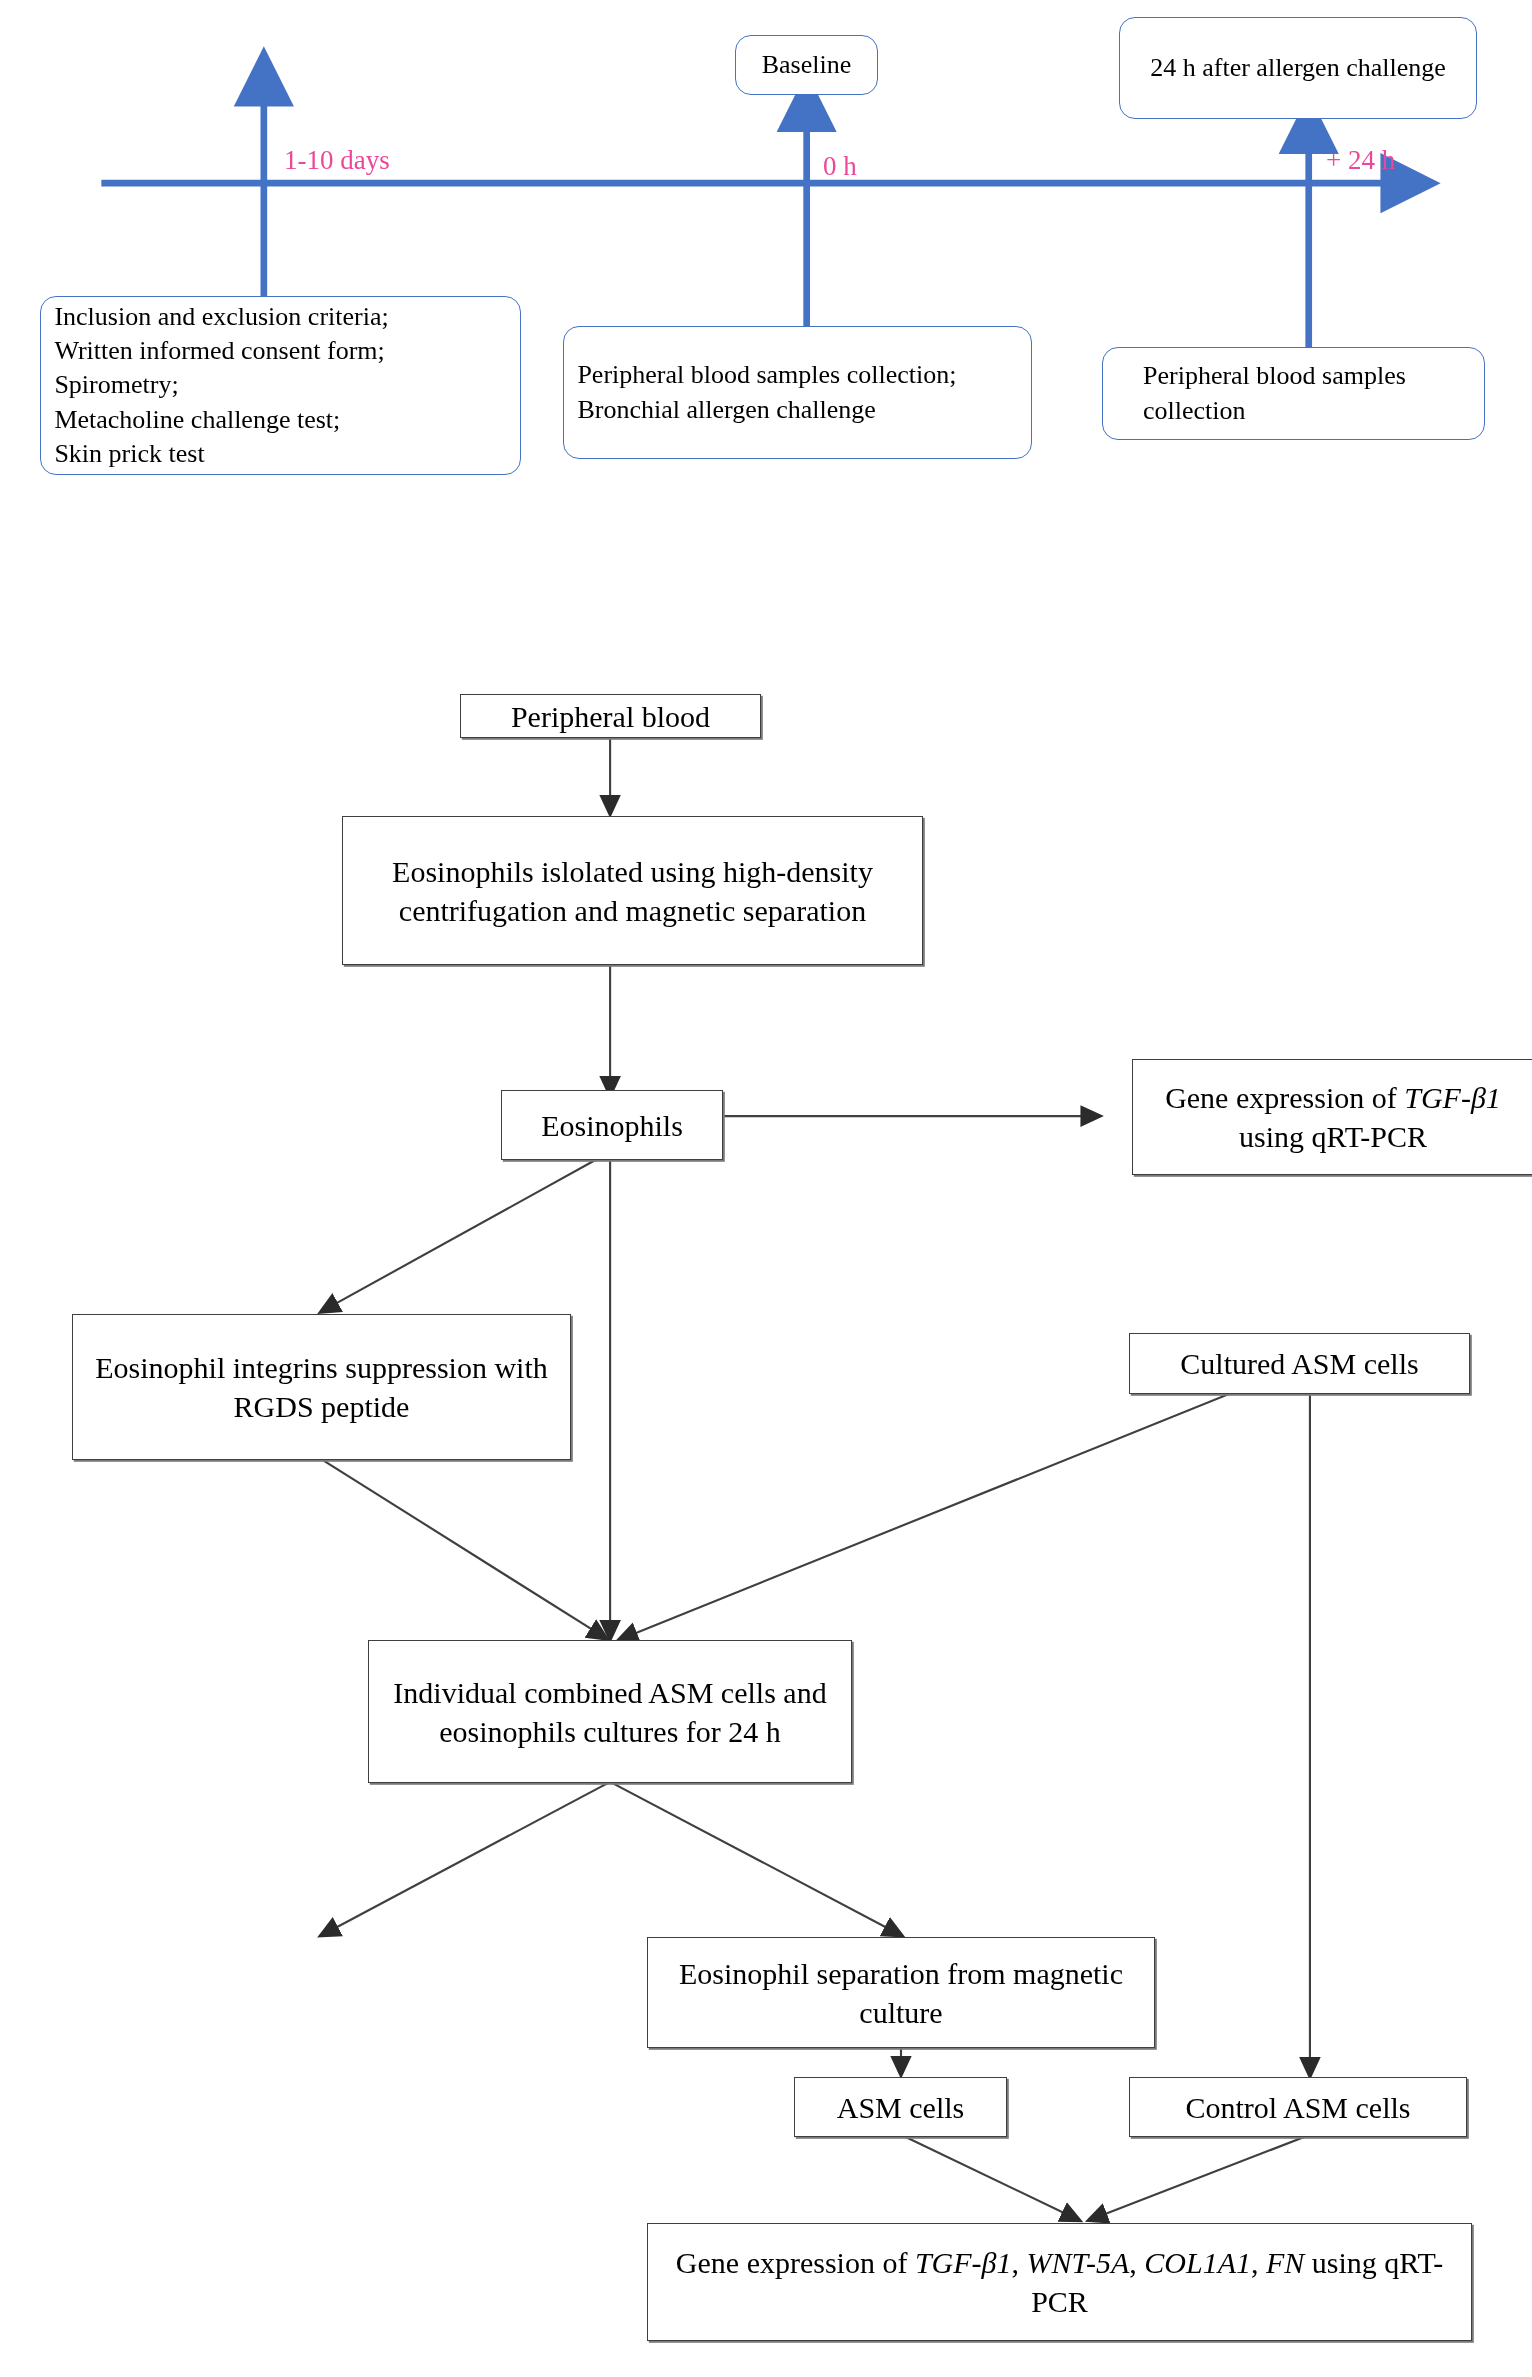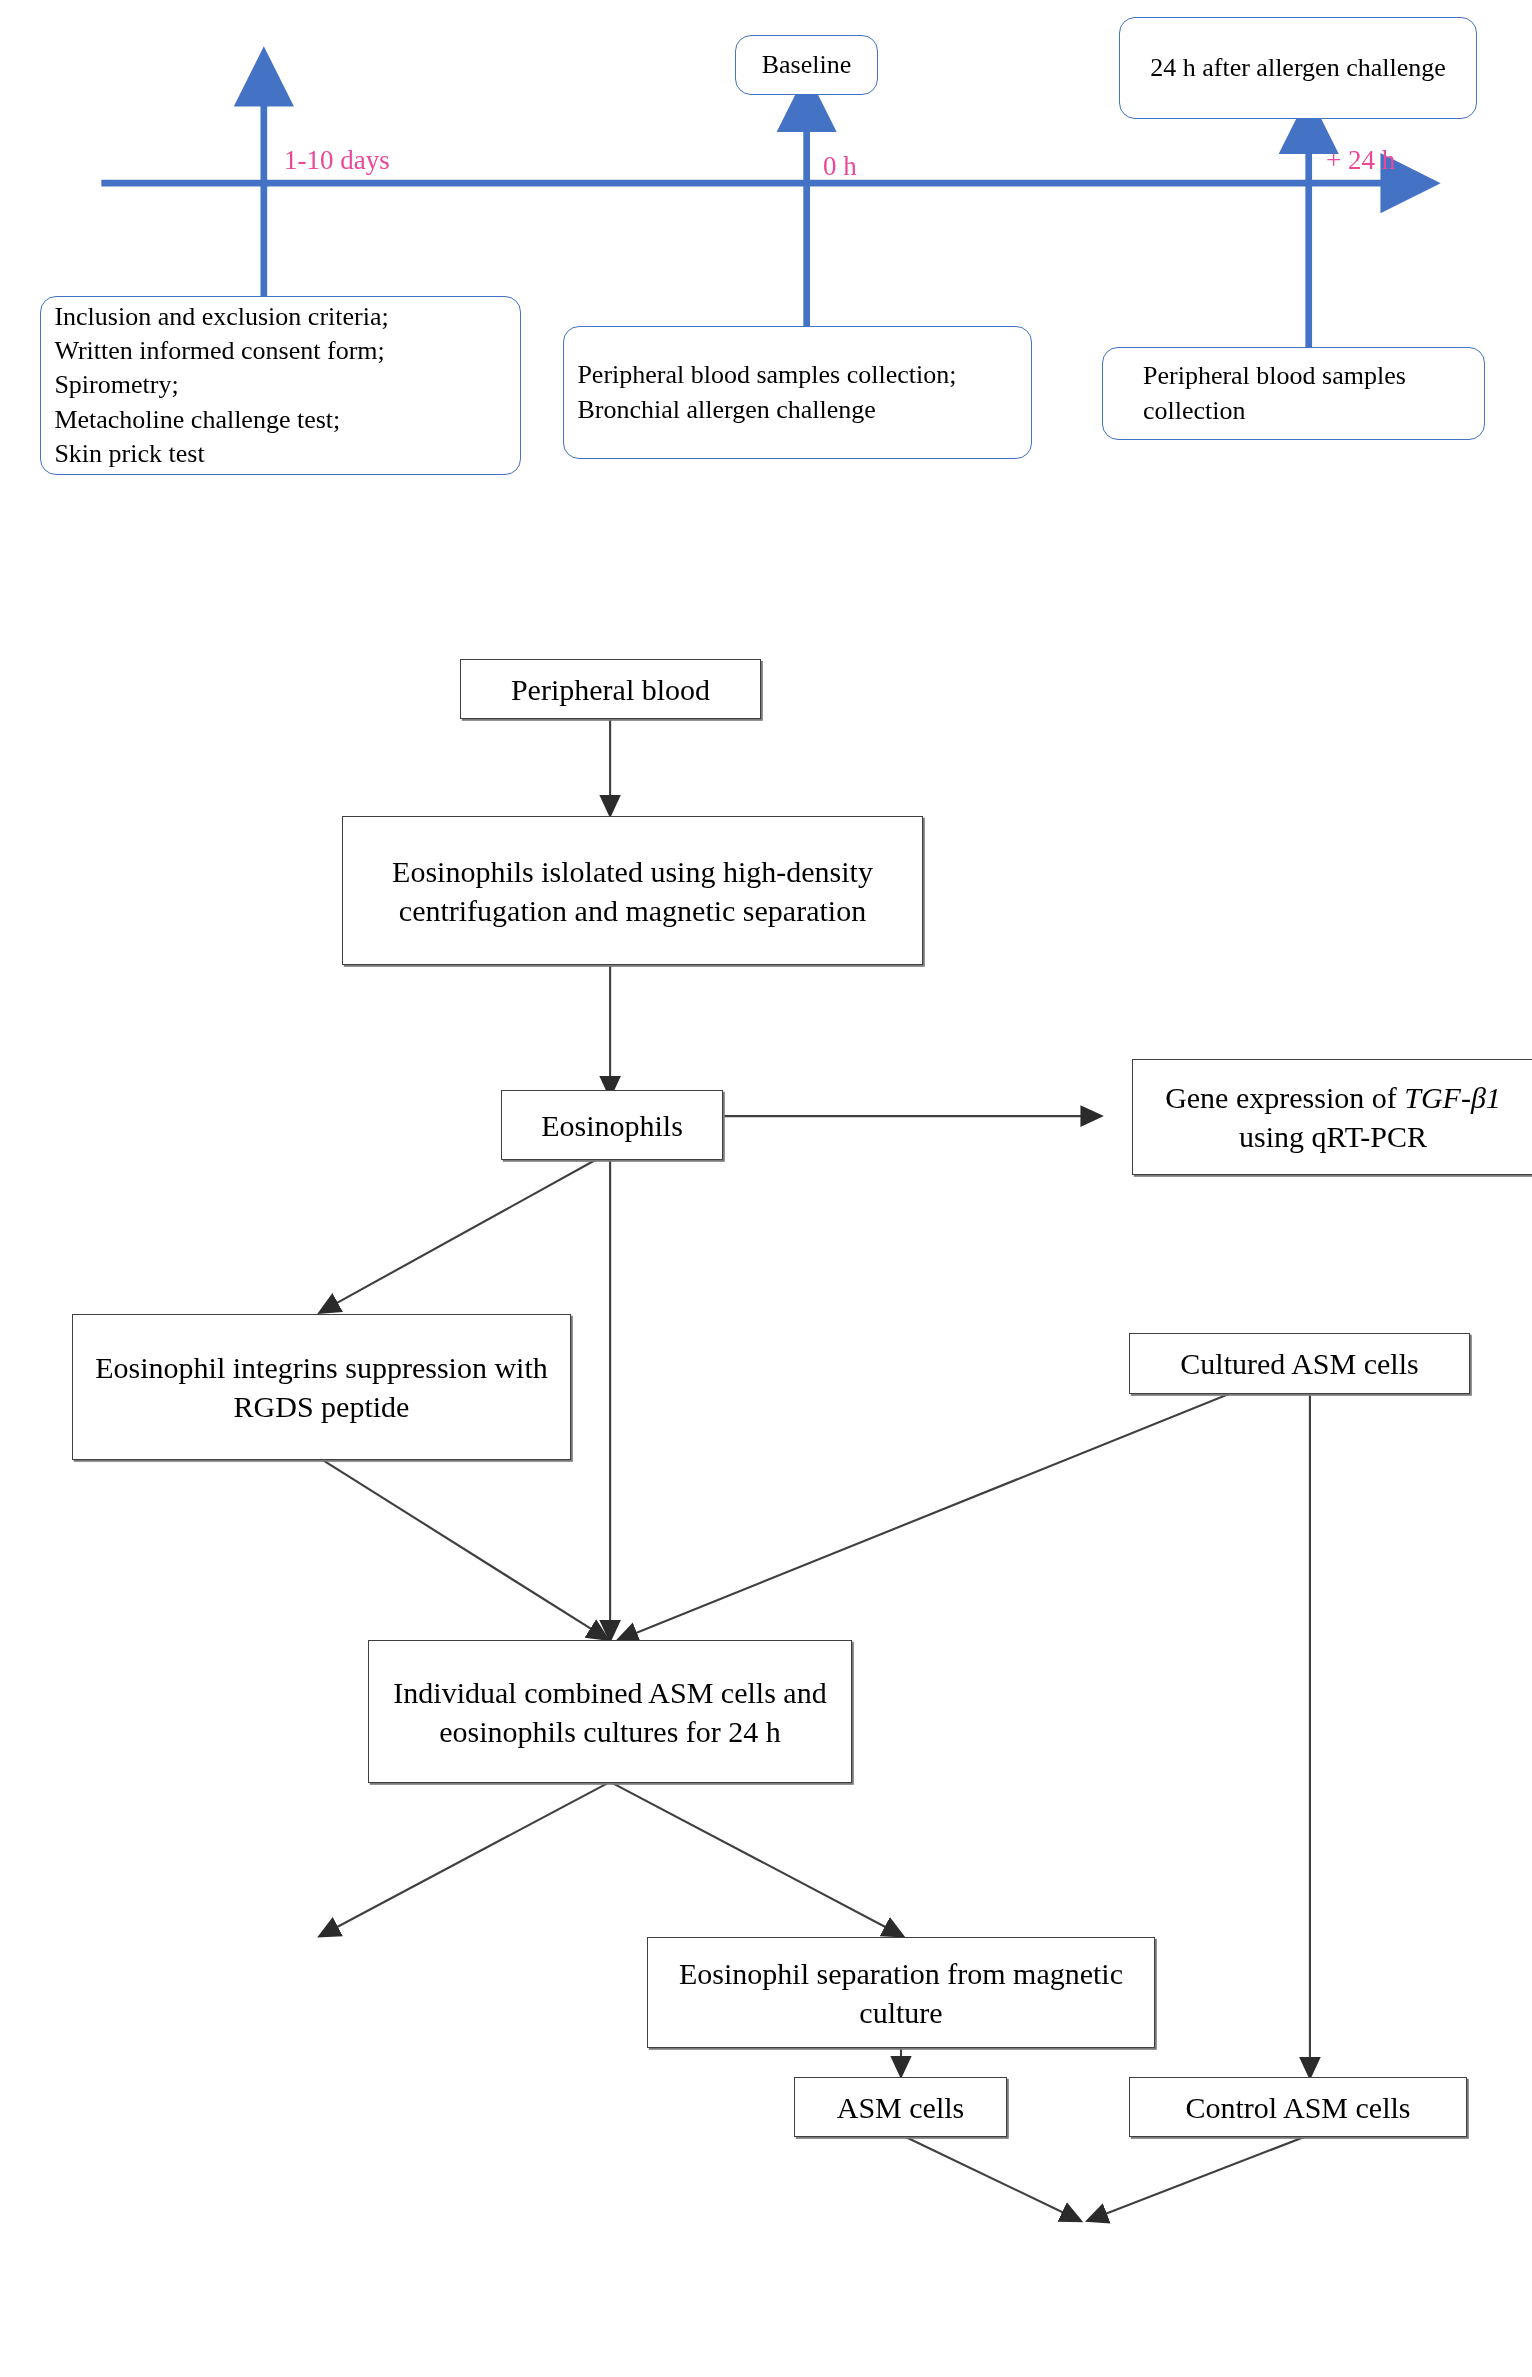--- a/index.html
+++ b/index.html
@@ -111,21 +111,21 @@
 
     <line x1="1002" y1="2928" x2="1480" y2="3180" stroke="#3f3f3f" stroke-width="3.5" marker-end="url(#blkhead)"></line>
 
     <line x1="1480" y1="3348" x2="1480" y2="3408" stroke="#3f3f3f" stroke-width="3.5" marker-end="url(#blkhead)"></line>
 
     <line x1="1480" y1="3508" x2="1772" y2="3648" stroke="#3f3f3f" stroke-width="3.5" marker-end="url(#blkhead)"></line>
 
     <line x1="2152" y1="3508" x2="1790" y2="3648" stroke="#3f3f3f" stroke-width="3.5" marker-end="url(#blkhead)"></line>
   </svg>
 
-  <div class="fc-box" style="left:460px;top:659px;width:301px;height:60px;">
+  <div class="fc-box" style="left:460px;top:694px;width:301px;height:44px;">
     <span>Peripheral blood</span>
   </div>
 
   <div class="fc-box" style="left:342px;top:816px;width:581px;height:149px;">
     <span>Eosinophils islolated using high-density centrifugation and magnetic separation</span>
   </div>
 
   <div class="fc-box" style="left:501px;top:1090px;width:222px;height:70px;">
     <span>Eosinophils</span>
   </div>
@@ -152,15 +152,18 @@
   </div>
 
   <div class="fc-box" style="left:794px;top:2077px;width:213px;height:60px;">
     <span>ASM cells</span>
   </div>
 
   <div class="fc-box" style="left:1129px;top:2077px;width:338px;height:60px;">
     <span>Control ASM cells</span>
   </div>
 
+  <div class="fc-box" style="left:647px;top:2223px;width:825px;height:118px;">
+    <span>Gene expression of <i>TGF-β1</i>, <i>WNT-5A</i>, <i>COL1A1</i>, <i>FN</i> using qRT-PCR</span>
+  </div>
 
 </div>
 
 
 </body></html>

